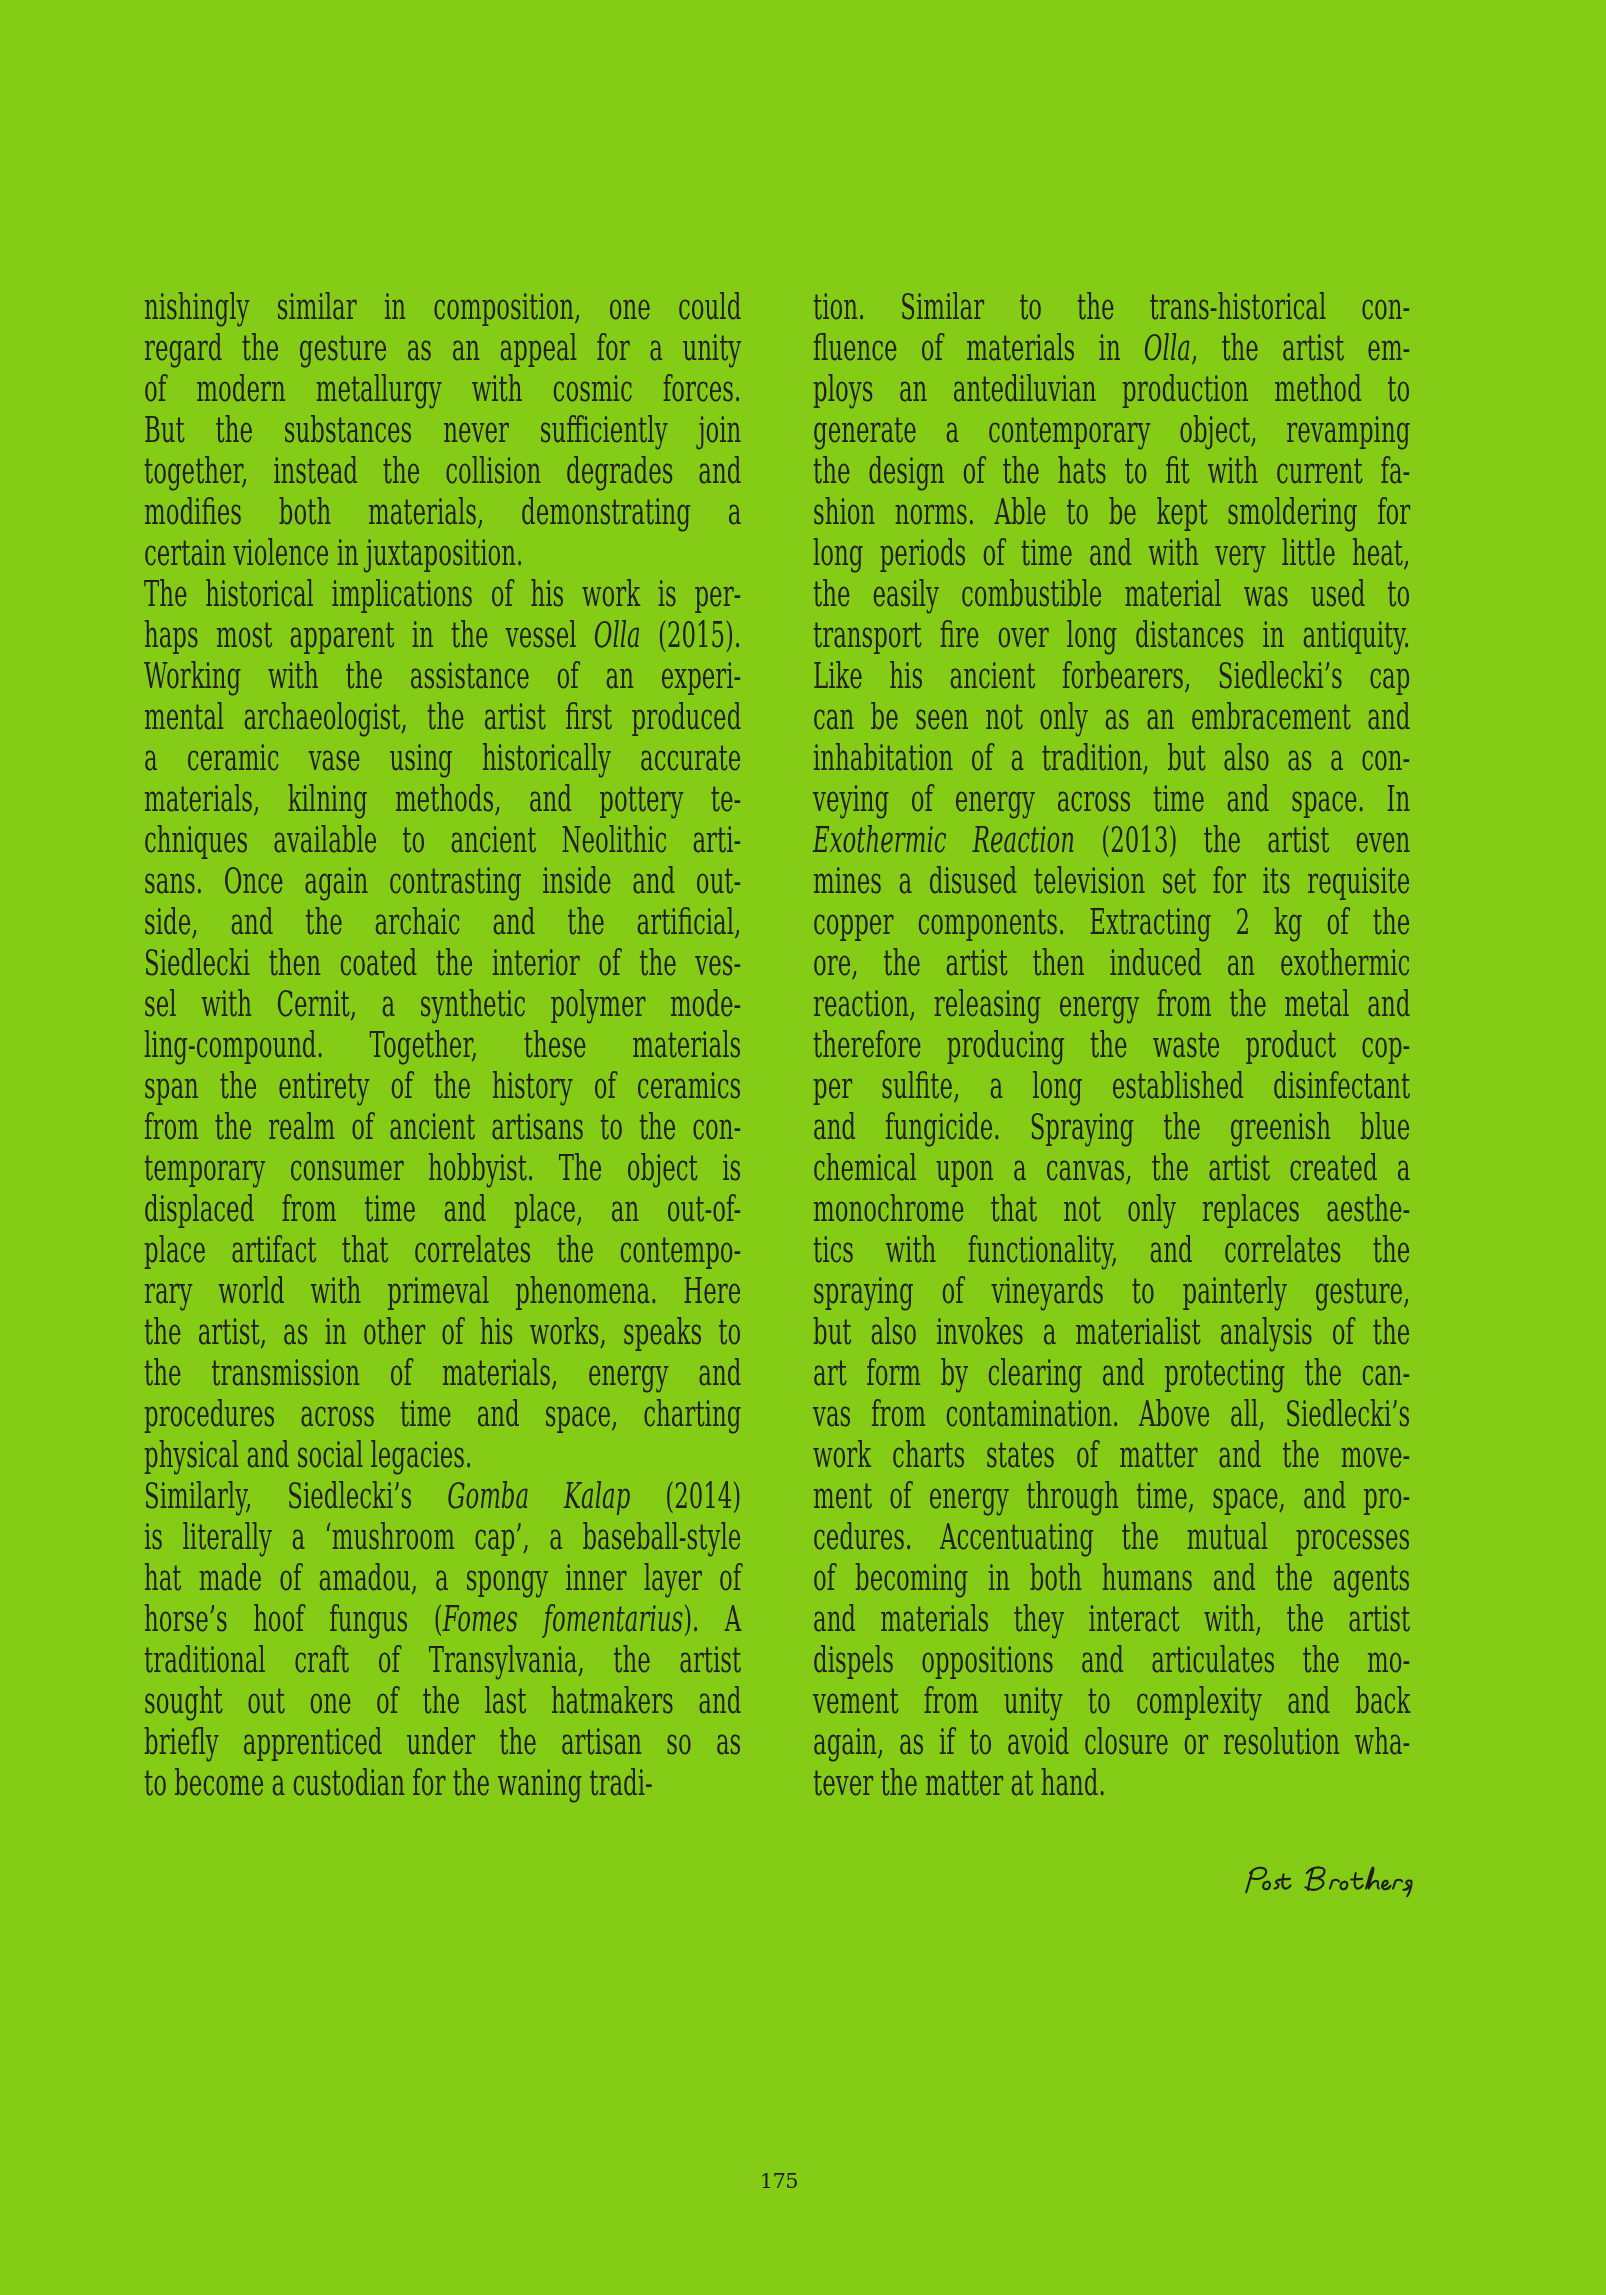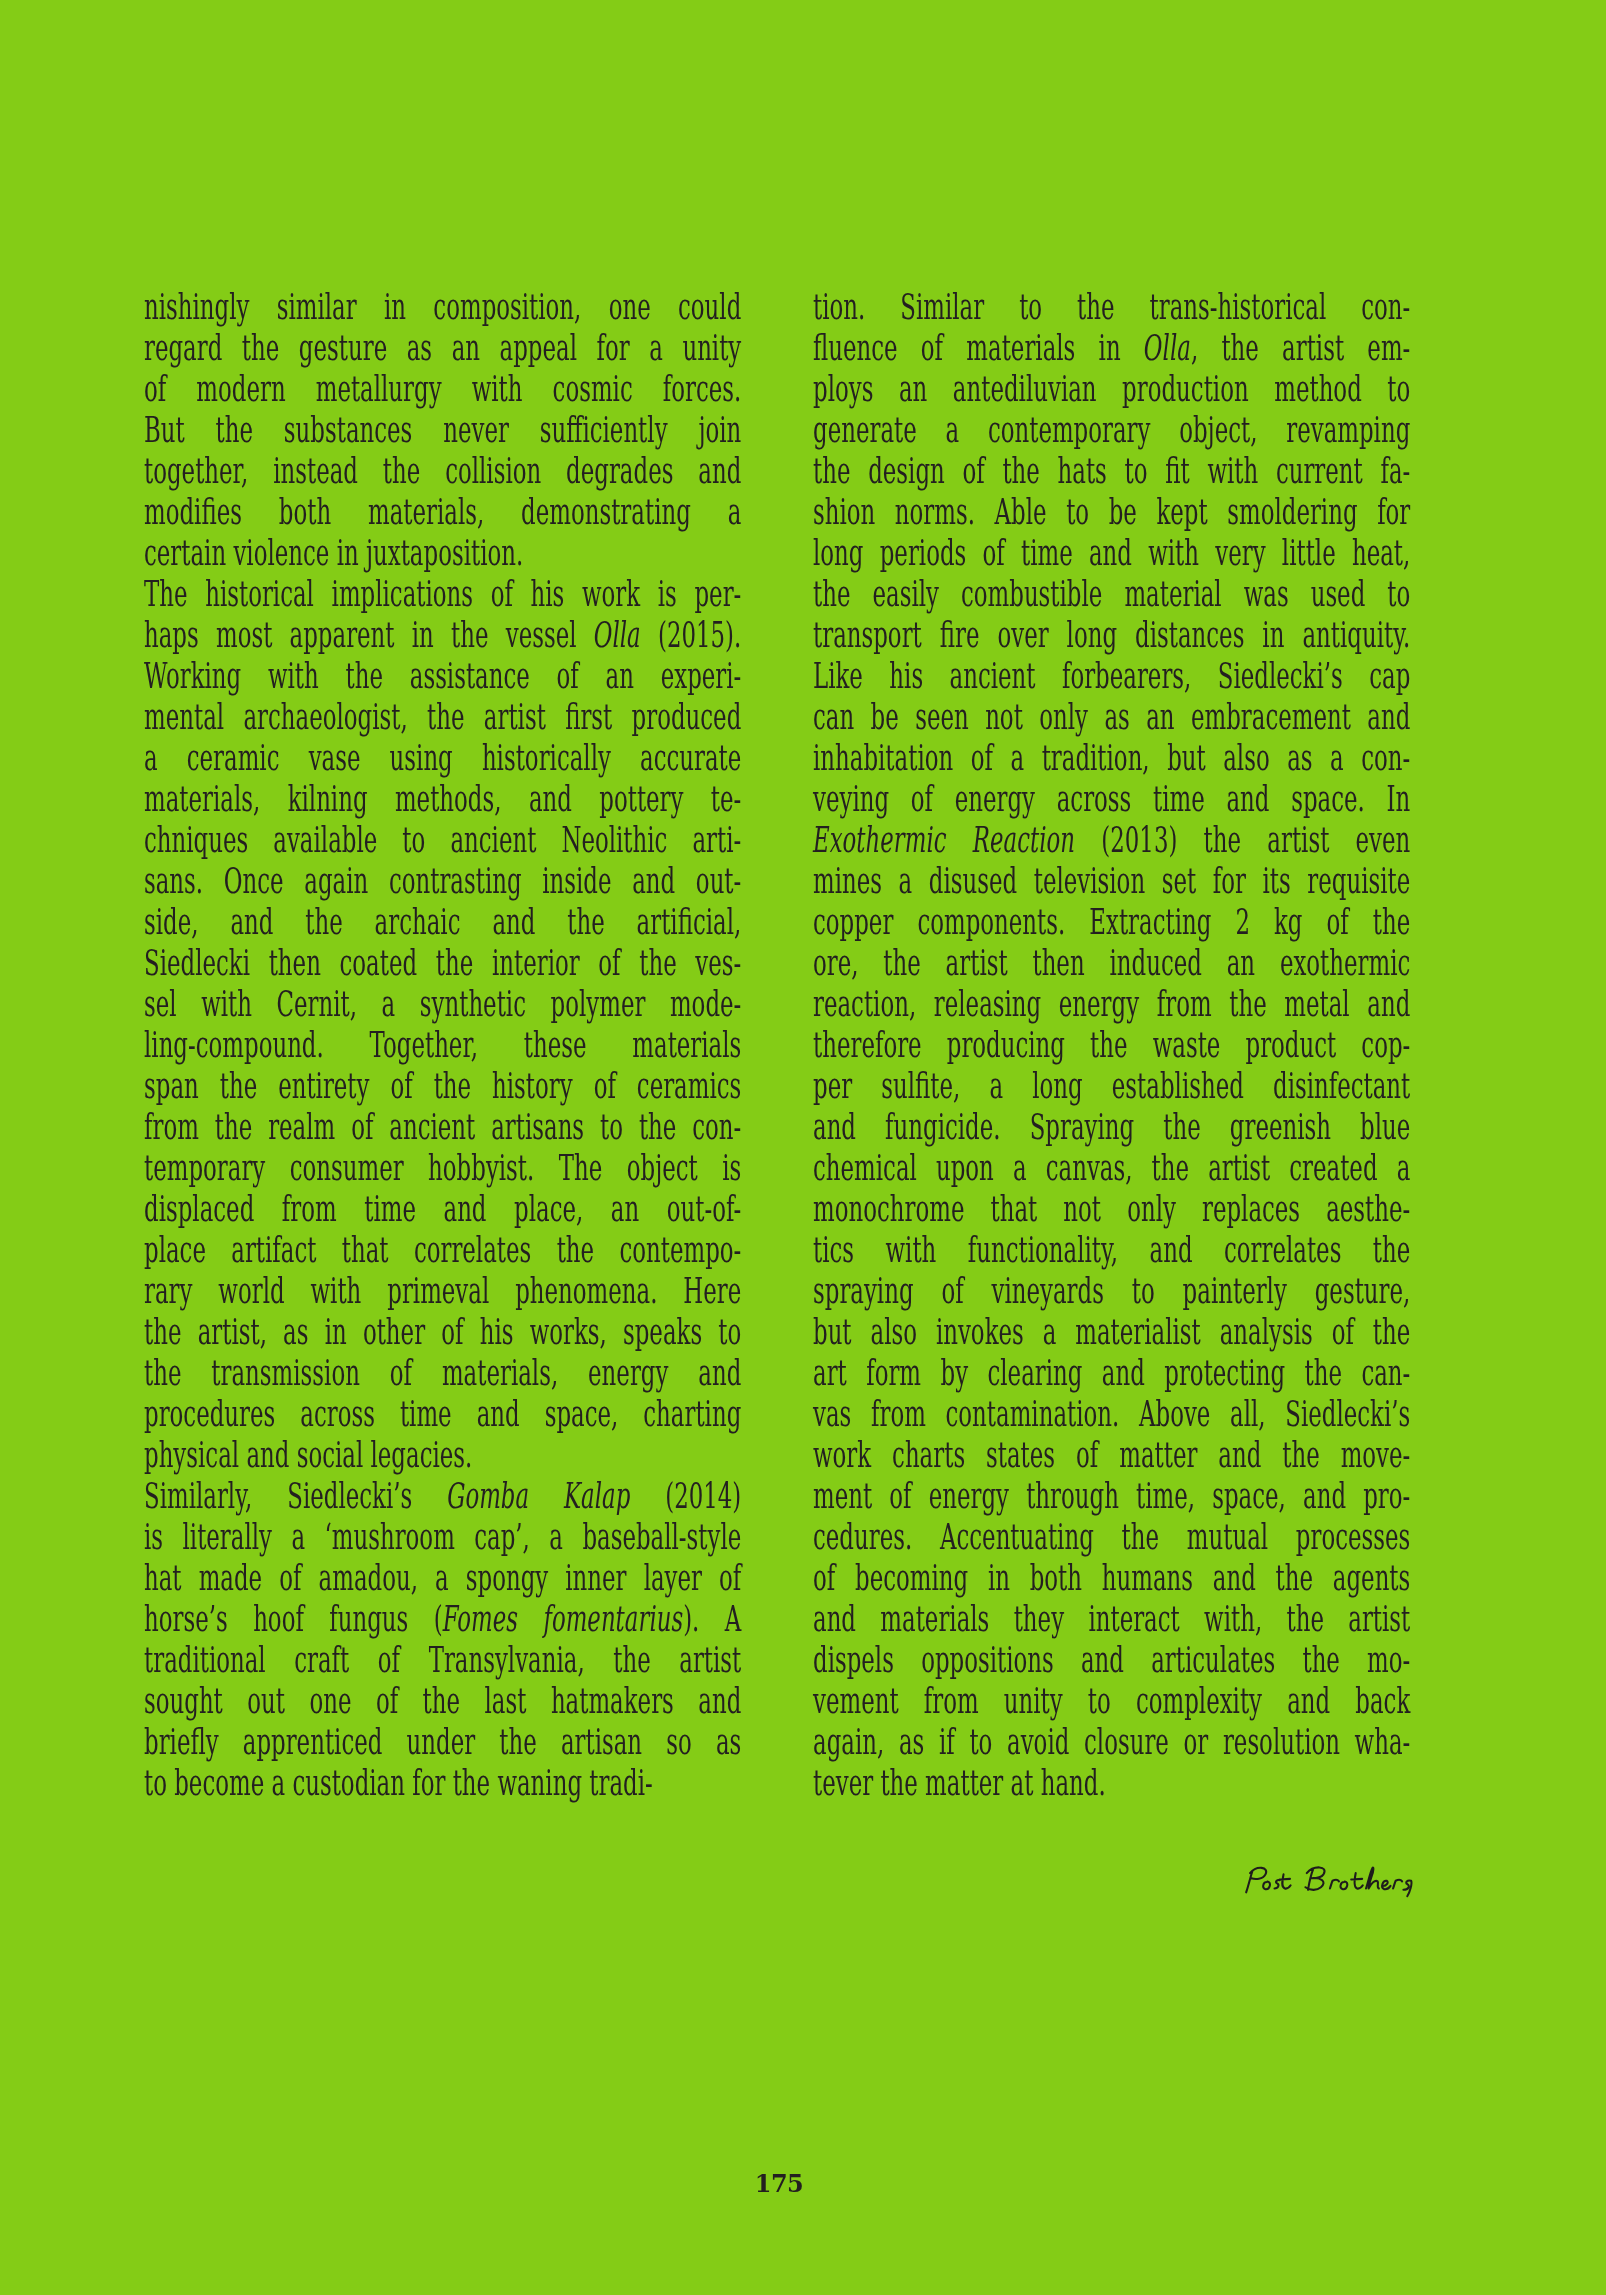--- a/index.html
+++ b/index.html
@@ -31,22 +31,22 @@
     left: 1241px; top: 1860px;
     width: 174px; height: 39px;
   }
   .signature svg { display: block; }
   .page-number {
     position: absolute;
     left: 708px; top: 2169px;
     width: 142px;
     text-align: center;
     font-family: "DejaVu Serif", "Liberation Serif", serif;
-    font-weight: bold;
-    font-size: 24px;
+    font-weight: normal;
+    font-size: 21px;
     color: #231f20;
     letter-spacing: -0.6px;
   }
 </style>
 </head>
 <body>
 
 <div class="page">
   <div class="column col-left">
       <div class="line"><span>nishingly similar in composition, one could</span></div>

